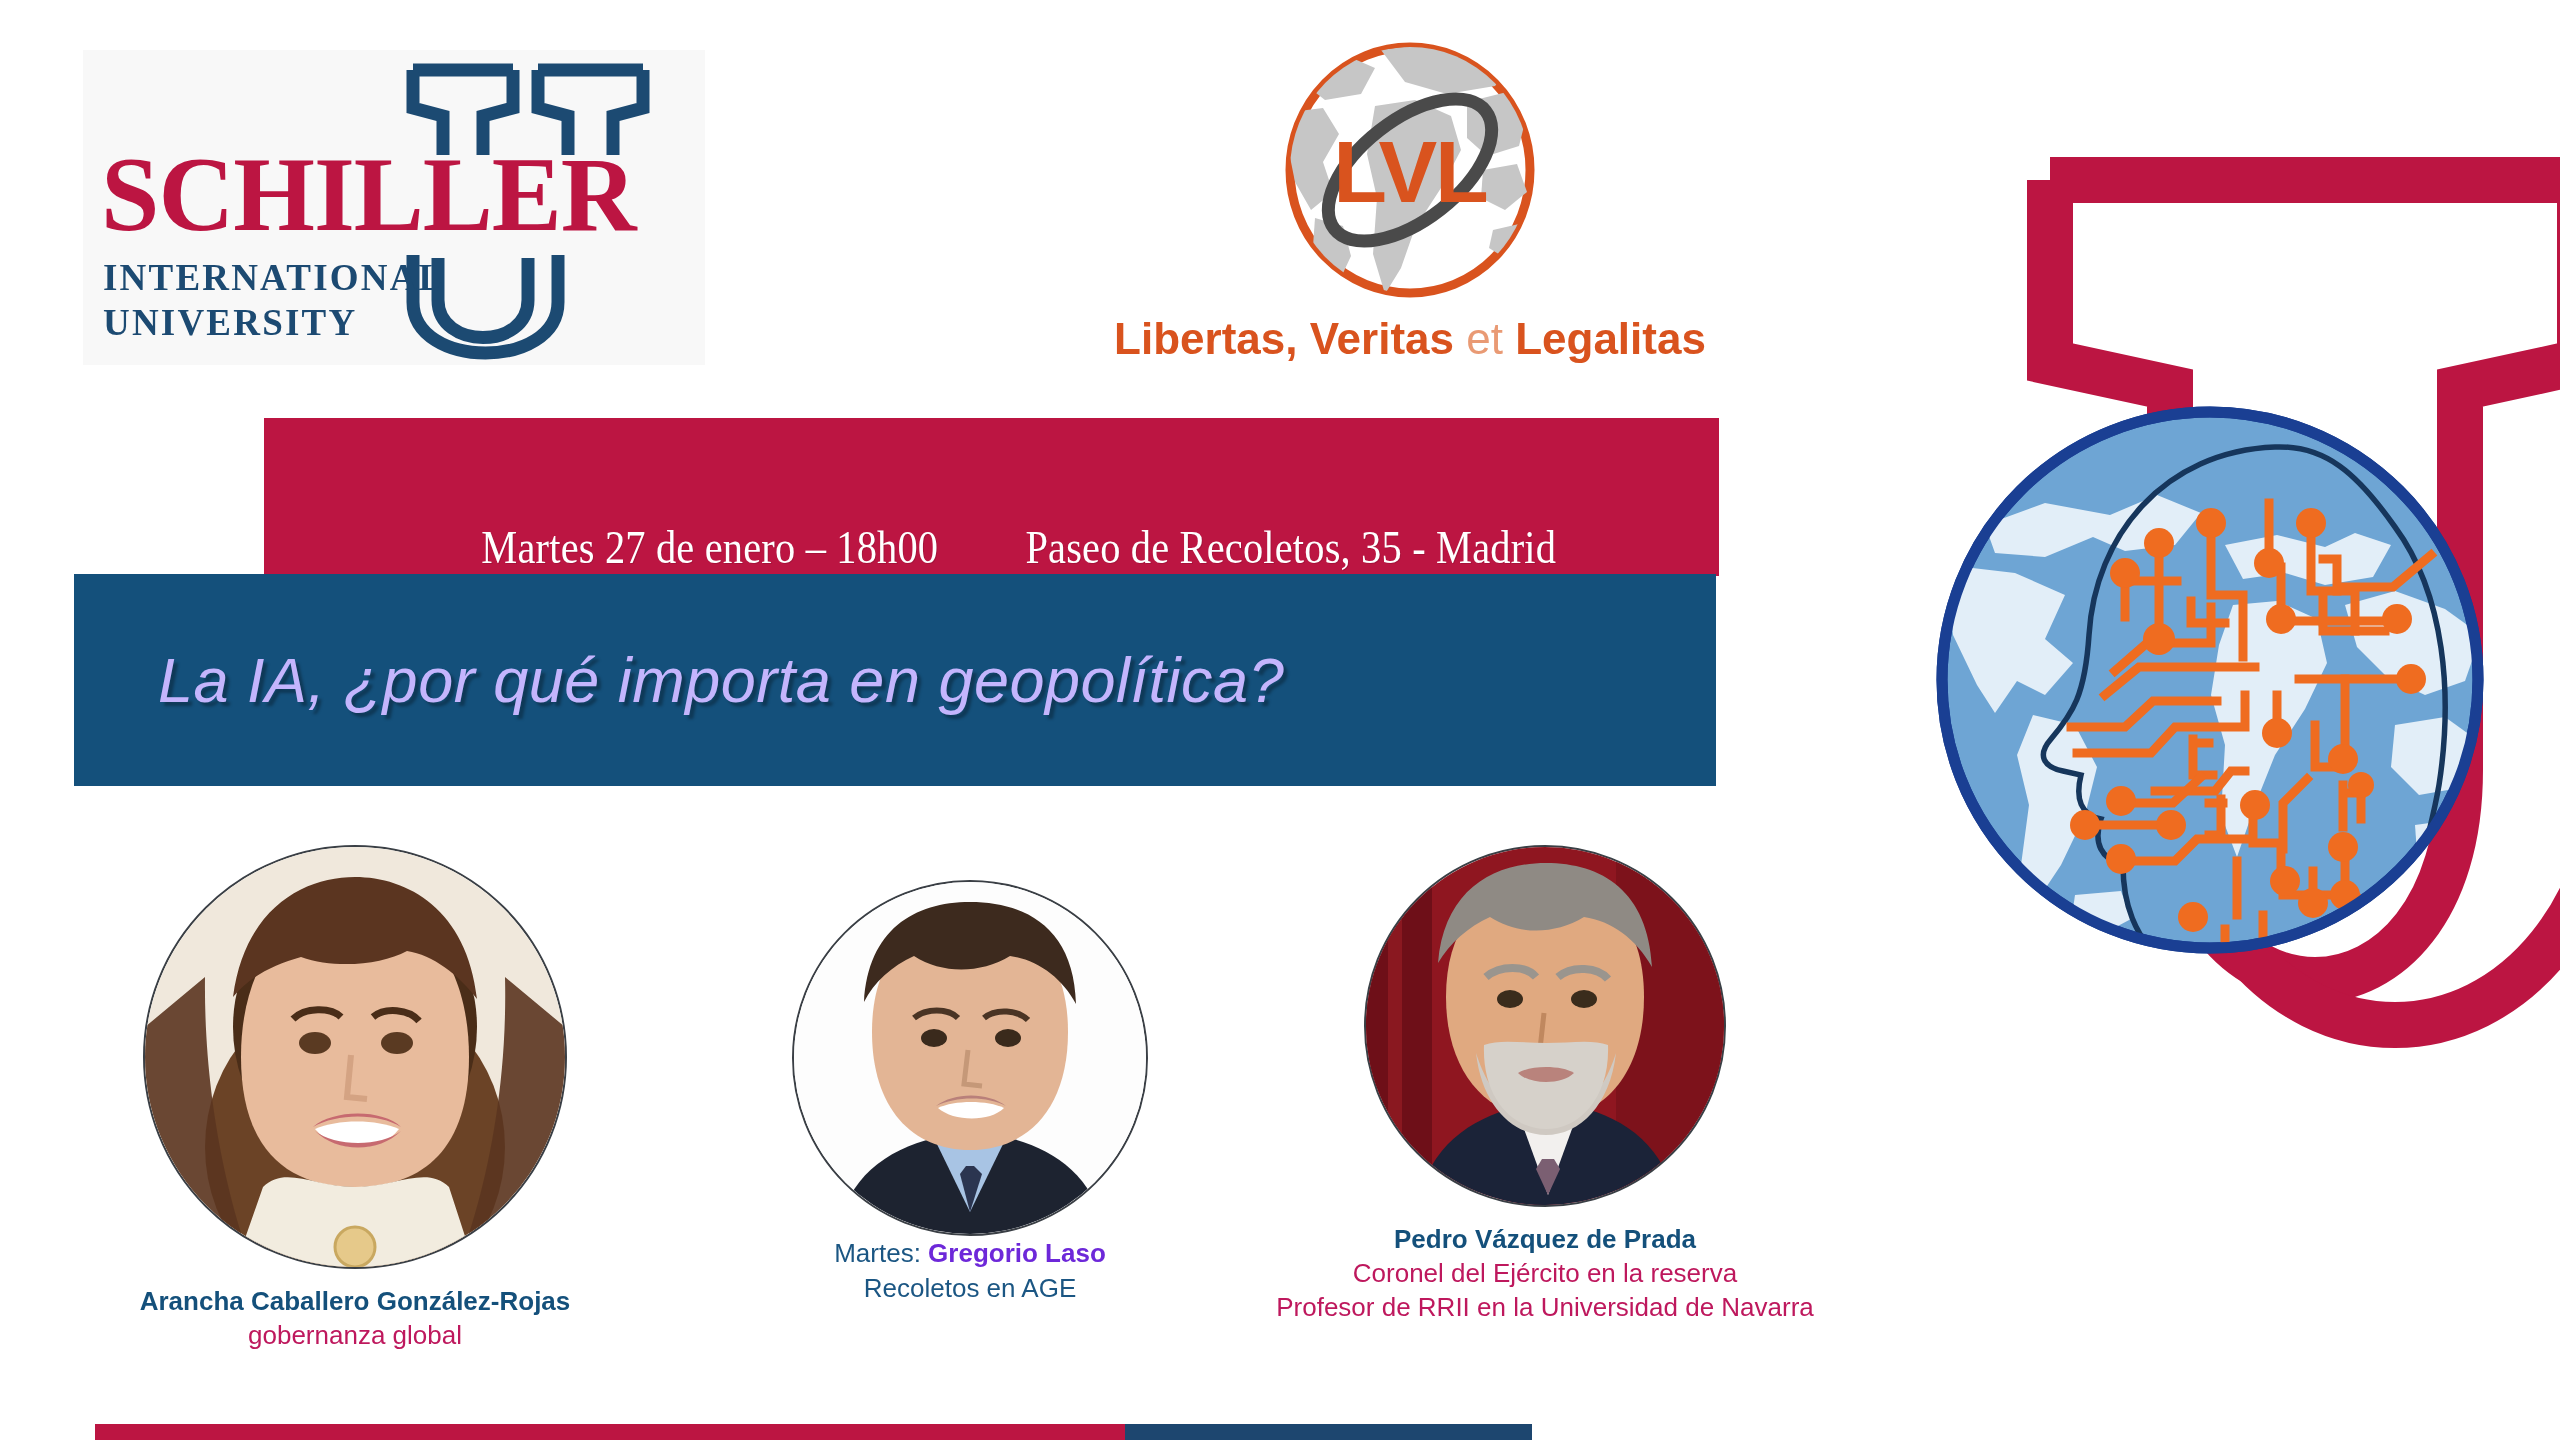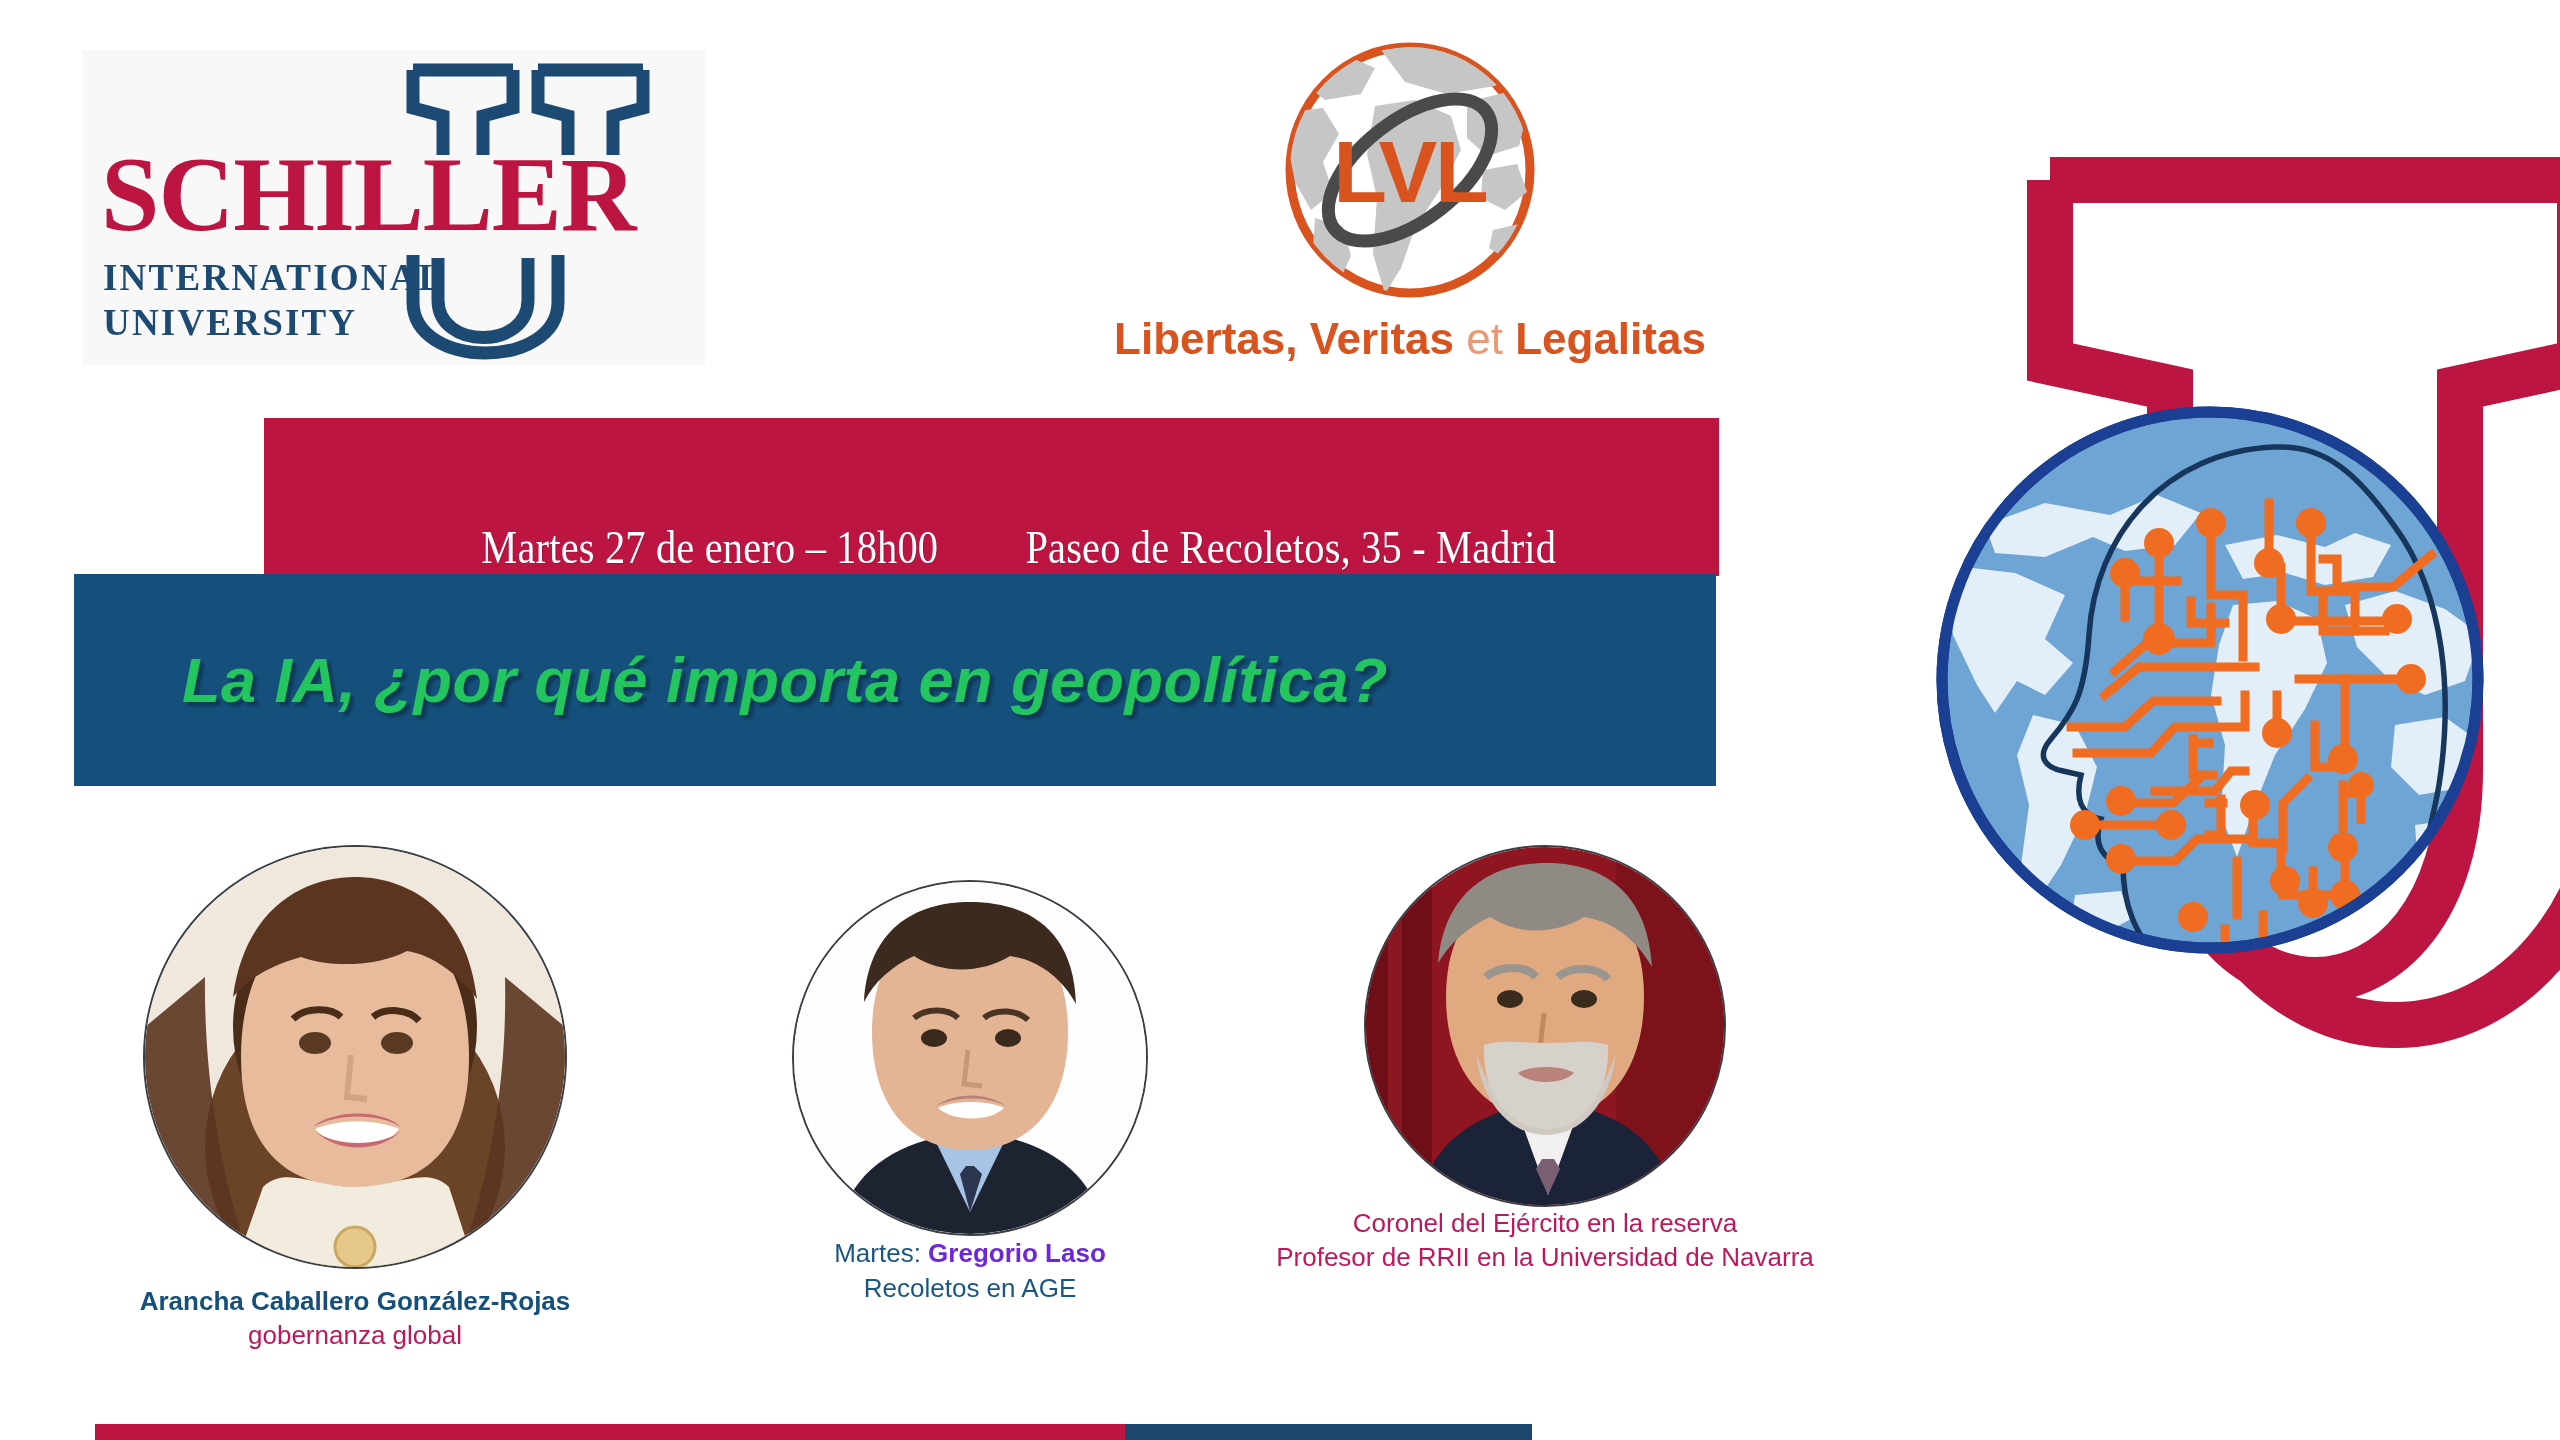--- a/index.html
+++ b/index.html
@@ -42,23 +42,23 @@
     text-shadow:1px 1px 0 rgba(0,0,0,.12);
   }
 
   
   .title-banner{
     position:absolute;left:74px;top:574px;width:1642px;height:212px;
     background:#14507b;z-index:6;
     display:flex;align-items:center;
   }
   .title-text{
-    color:#22c55e;font-family:"Liberation Sans", sans-serif;
-    font-weight:700;font-style:italic;font-size:63px;letter-spacing:.5px;
-    margin-left:108px;white-space:nowrap;
+    color:#c4b5fd;font-family:"Liberation Sans", sans-serif;
+    font-weight:400;font-style:italic;font-size:63px;letter-spacing:.5px;
+    margin-left:84px;white-space:nowrap;
     text-shadow:4px 4px 3px rgba(0,0,0,.30);
   }
 
   
   .speaker{position:absolute;z-index:7;text-align:center;}
   .portrait{
     border-radius:50%;overflow:hidden;border:2px solid #3a3f45;
     margin:0 auto;position:relative;
   }
   .portrait svg{display:block;width:100%;height:100%;}
@@ -330,20 +330,21 @@
         <ellipse cx="144" cy="152" rx="13" ry="9" fill="#3a2c1c"></ellipse>
         <ellipse cx="218" cy="152" rx="13" ry="9" fill="#3a2c1c"></ellipse>
         <path d="M120 130 C134 118 160 118 170 130" stroke="#9a958e" stroke-width="8" fill="none"></path>
         <path d="M192 130 C206 118 232 120 242 132" stroke="#9a958e" stroke-width="8" fill="none"></path>
         <path d="M178 166 L174 202 L192 204" stroke="#c0885f" stroke-width="5" fill="none"></path>
         <path d="M110 206 C116 258 146 288 180 288 C214 288 244 258 250 206 C236 250 214 268 180 268 C146 268 124 250 110 206 Z" fill="#cfc9c2"></path>
         <path d="M118 198 C134 192 156 196 180 196 C204 196 226 192 242 198 C244 250 214 282 180 282 C146 282 116 250 118 198 Z" fill="#d6d1ca"></path>
         <path d="M152 226 C164 218 196 218 208 226 C196 238 164 238 152 226 Z" fill="#b9837c"></path>
       </svg>
     </div>
+    <div class="sp-name">Pedro Vázquez de Prada</div>
     <div class="sp-role">Coronel del Ejército en la reserva</div>
     <div class="sp-role">Profesor de RRII en la Universidad de Navarra</div>
   </div>
 
   <div class="bottom-bar">
     <div class="bb-red"></div>
     <div class="bb-navy"></div>
   </div>
 
 </div>

